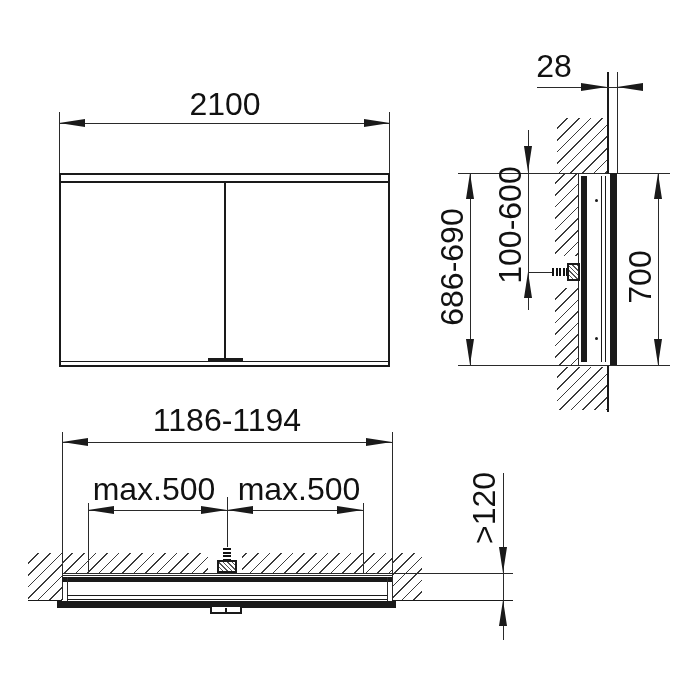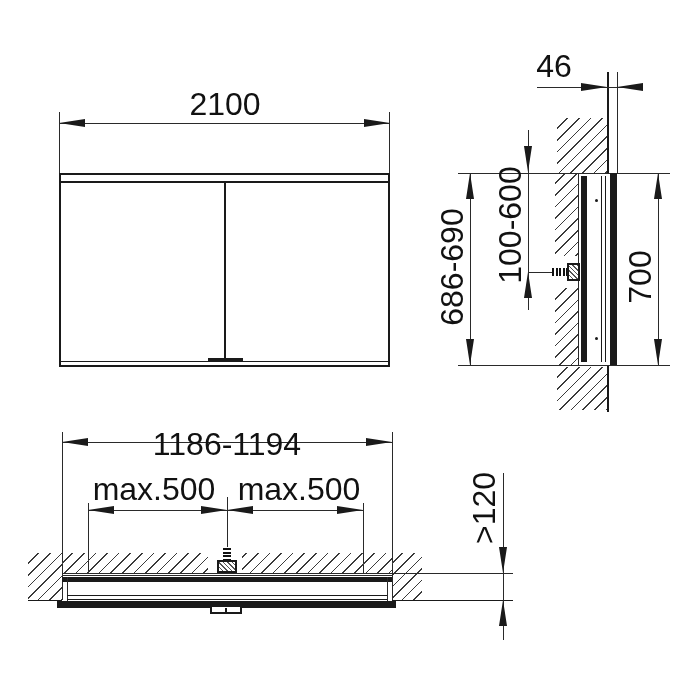--- a/index.html
+++ b/index.html
@@ -72,21 +72,21 @@
     <div class="hatch" style="left:557px;top:367px;width:50px;height:43px"></div>
     <div style="position:absolute;left:553px;top:256px;width:27px;height:32px;background:#fff"></div>
     <div class="ln" style="left:607px;top:72px;width:1.5px;height:101px"></div>
     <div class="ln" style="left:607px;top:365px;width:1.5px;height:47px"></div>
 
     
     <div class="ln thin" style="left:616.5px;top:72px;width:1px;height:101px"></div>
     <div class="ln thin" style="left:537px;top:86.5px;width:106px;height:1px"></div>
     <div class="ar ar-r" style="left:581px;top:82.5px"></div>
     <div class="ar ar-l" style="left:617px;top:82.5px"></div>
-    <div class="lbl" style="left:554px;top:66px">46</div>
+    <div class="lbl" style="left:554px;top:66px">28</div>
 
     
     <div class="ln thin" style="left:458px;top:172.5px;width:212px;height:1px"></div>
     <div class="ln thin" style="left:458px;top:364.5px;width:212px;height:1px"></div>
 
     
     <div class="ln thin" style="left:577.5px;top:173px;width:1px;height:192px"></div>
     <div class="fill" style="left:581px;top:176px;width:6px;height:186px"></div>
     <div style="position:absolute;left:600.5px;top:176px;width:5.5px;height:186px;border-left:1.5px solid #1a1a1a;border-right:1.5px solid #1a1a1a"></div>
     <div class="fill" style="left:610px;top:173px;width:7px;height:192px"></div>
@@ -118,21 +118,21 @@
   </div>
 
   
   <div class="g">
     
     <div class="ln thin" style="left:61.5px;top:432px;width:1px;height:141px"></div>
     <div class="ln thin" style="left:391.5px;top:432px;width:1px;height:141px"></div>
     <div class="ln thin" style="left:62px;top:441.5px;width:330px;height:1px"></div>
     <div class="ar ar-l" style="left:62px;top:437.5px"></div>
     <div class="ar ar-r" style="left:366px;top:437.5px"></div>
-    <div class="lbl" style="left:227px;top:444px">1186-1194</div>
+    <div class="lbl" style="left:227px;top:420px">1186-1194</div>
 
     
     <div class="ln thin" style="left:87.5px;top:503px;width:1px;height:70px"></div>
     <div class="ln thin" style="left:362.5px;top:503px;width:1px;height:70px"></div>
     <div class="ln thin" style="left:226.5px;top:497px;width:1px;height:52px"></div>
     <div class="ln thin" style="left:88px;top:509.5px;width:139px;height:1px"></div>
     <div class="ar ar-l" style="left:88px;top:505.5px"></div>
     <div class="ar ar-r" style="left:201px;top:505.5px"></div>
     <div class="ln thin" style="left:227px;top:509.5px;width:136px;height:1px"></div>
     <div class="ar ar-l" style="left:227px;top:505.5px"></div>

